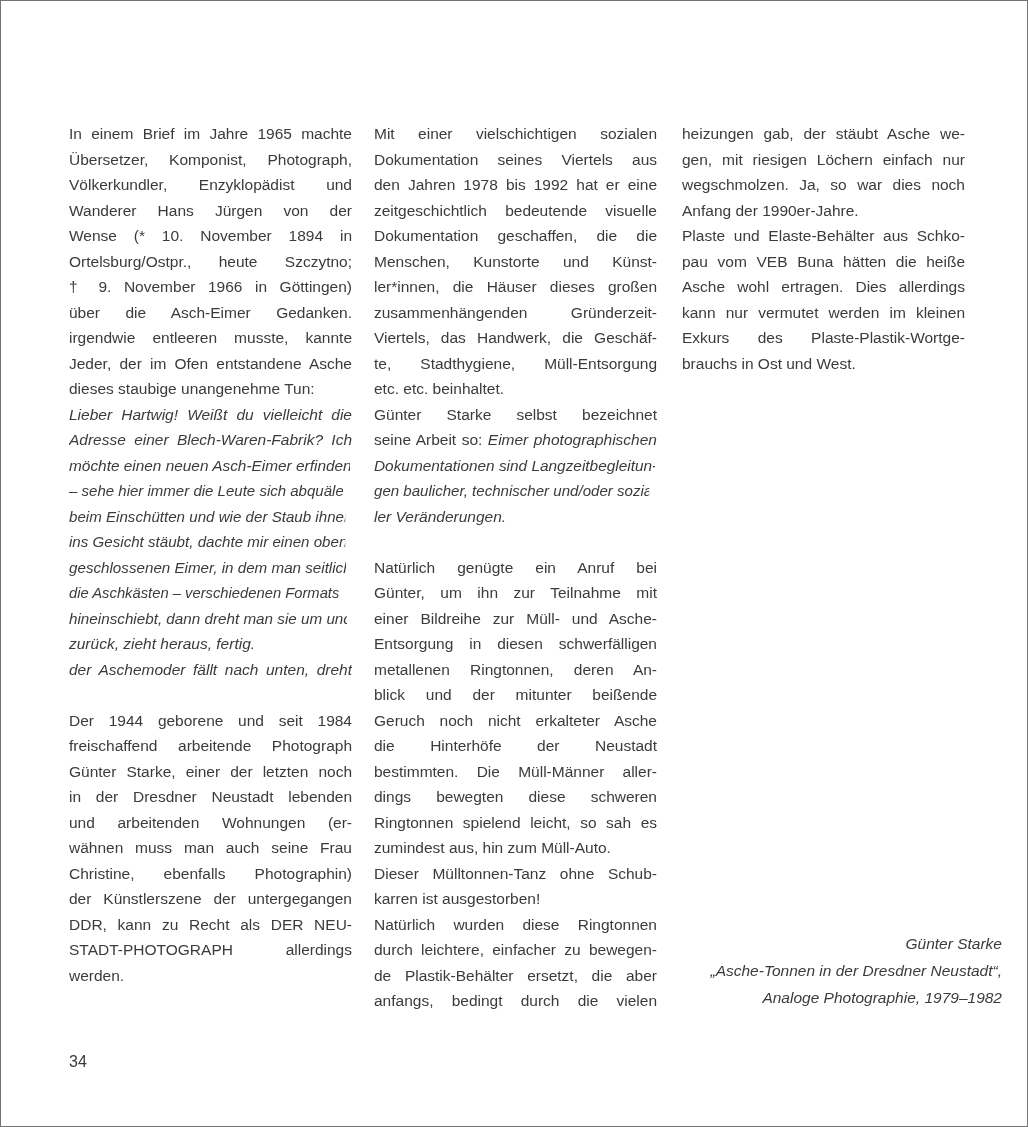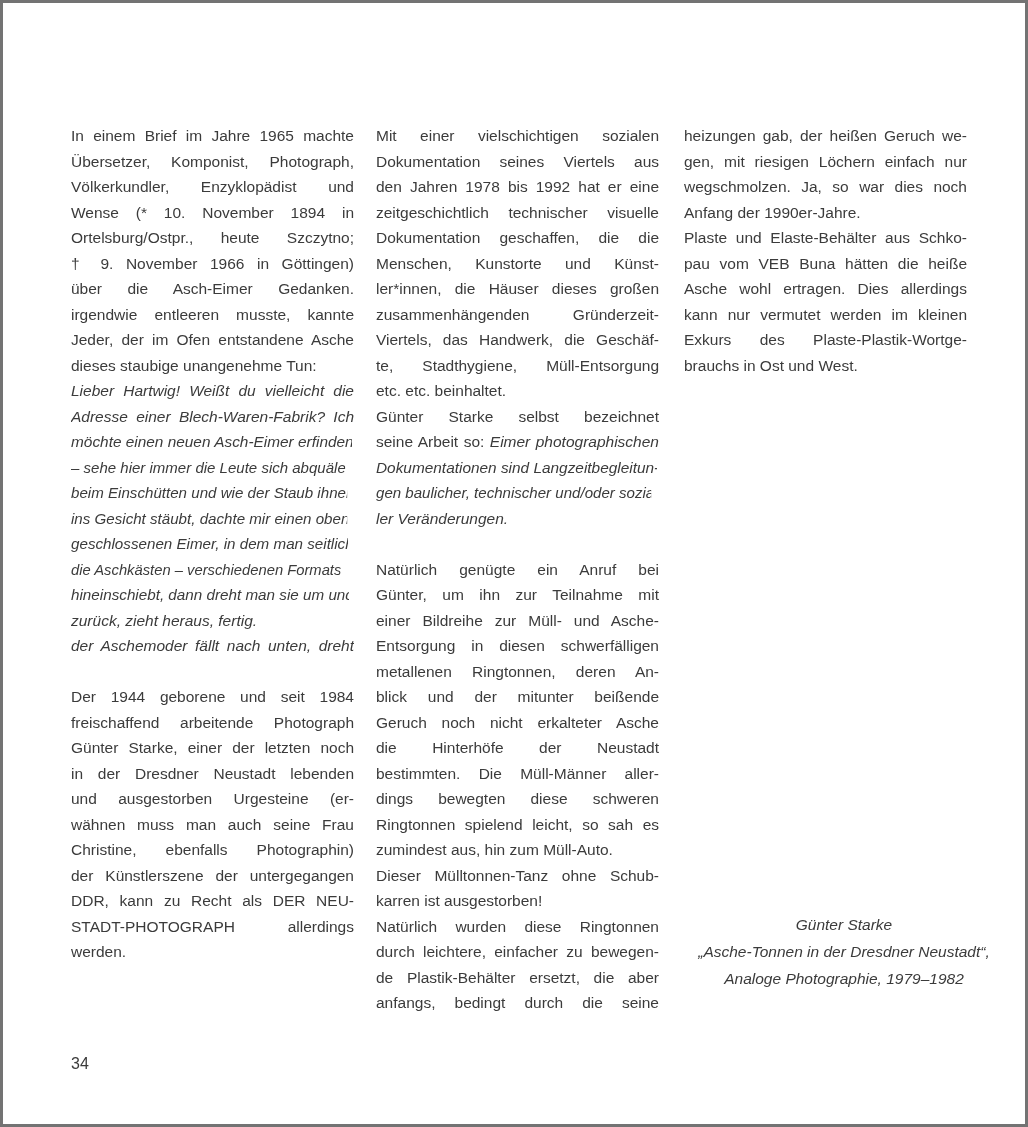--- a/index.html
+++ b/index.html
@@ -1,21 +1,21 @@
 <!DOCTYPE html>
 <html><head>
 <meta charset="utf-8">
 <style>
   html,body{margin:0;padding:0;background:#ffffff;}
   .page{
     position:relative;
     width:1028px;height:1127px;
     box-sizing:border-box;
     background:#ffffff;
-    border:3px solid #737373;
+    border:1px solid #737373;
     font-family:"Liberation Sans", sans-serif;
     color:#3b3b3b;
     overflow:hidden;
   }
   .col{
     position:absolute;
     top:120px;
     width:283px;
     font-size:15.5px;
     line-height:25.5px;
@@ -29,44 +29,45 @@
     text-align:justify;
     text-align-last:justify;
   }
   .ln.nj{
     text-align:left;
     text-align-last:left;
   }
   .it{font-style:italic;}
   .caption{
     position:absolute;
-    left:681px;top:908px;
+    left:681px;top:929px;
     width:320px;
     font-size:15.5px;
     line-height:27px;
     font-style:italic;
-    text-align:center;
+    text-align:right;
   }
   .caption .cap-ln{white-space:nowrap;}
   .pagenum{
     position:absolute;
     left:68px;top:1051px;
     font-size:16px;
     line-height:20px;
     text-align:right;
   }
 </style>
 </head>
 <body>
 
 <div class="page">
   <div class="col col-1">
       <div class="ln"><span>In einem Brief im Jahre 1965 machte</span></div>
       <div class="ln"><span>Übersetzer, Komponist, Photograph,</span></div>
       <div class="ln"><span>Völkerkundler, Enzyklopädist und</span></div>
+      <div class="ln"><span>Wanderer Hans Jürgen von der</span></div>
       <div class="ln"><span>Wense (* 10. November 1894 in</span></div>
       <div class="ln"><span>Ortelsburg/Ostpr., heute Szczytno;</span></div>
       <div class="ln"><span>† 9. November 1966 in Göttingen)</span></div>
       <div class="ln"><span>über die Asch-Eimer Gedanken.</span></div>
       <div class="ln"><span>irgendwie entleeren musste, kannte</span></div>
       <div class="ln"><span>Jeder, der im Ofen entstandene Asche</span></div>
       <div class="ln nj"><span>dieses staubige unangenehme Tun:</span></div>
       <div class="ln"><span class="it">Lieber Hartwig! Weißt du vielleicht die</span></div>
       <div class="ln"><span class="it">Adresse einer Blech-Waren-Fabrik? Ich</span></div>
       <div class="ln" style="text-align-last: left; transform-origin: 0px 50%; white-space: nowrap; transform: scaleX(0.992982);"><span class="it">möchte einen neuen Asch-Eimer erfinden</span></div>
@@ -76,33 +77,33 @@
       <div class="ln" style="text-align-last: left; transform-origin: 0px 50%; white-space: nowrap; transform: scaleX(0.979239);"><span class="it">geschlossenen Eimer, in dem man seitlich</span></div>
       <div class="ln" style="text-align-last: left; transform-origin: 0px 50%; white-space: nowrap; transform: scaleX(0.952862);"><span class="it">die Aschkästen – verschiedenen Formats –</span></div>
       <div class="ln" style="text-align-last: left; transform-origin: 0px 50%; white-space: nowrap; transform: scaleX(0.982639);"><span class="it">hineinschiebt, dann dreht man sie um und</span></div>
       <div class="ln nj"><span class="it">zurück, zieht heraus, fertig.</span></div>
       <div class="ln"><span class="it">der Aschemoder fällt nach unten, dreht</span></div>
       <div class="ln nj"></div>
       <div class="ln"><span>Der 1944 geborene und seit 1984</span></div>
       <div class="ln"><span>freischaffend arbeitende Photograph</span></div>
       <div class="ln"><span>Günter Starke, einer der letzten noch</span></div>
       <div class="ln"><span>in der Dresdner Neustadt lebenden</span></div>
-      <div class="ln"><span>und ausgestorben Urgesteine (er-</span></div>
+      <div class="ln"><span>und arbeitenden Wohnungen (er-</span></div>
       <div class="ln"><span>wähnen muss man auch seine Frau</span></div>
       <div class="ln"><span>Christine, ebenfalls Photographin)</span></div>
       <div class="ln"><span>der Künstlerszene der untergegangen</span></div>
       <div class="ln"><span>DDR, kann zu Recht als DER NEU-</span></div>
       <div class="ln"><span>STADT-PHOTOGRAPH allerdings</span></div>
       <div class="ln nj"><span>werden.</span></div>
     </div>
   <div class="col col-2">
       <div class="ln"><span>Mit einer vielschichtigen sozialen</span></div>
       <div class="ln"><span>Dokumentation seines Viertels aus</span></div>
       <div class="ln"><span>den Jahren 1978 bis 1992 hat er eine</span></div>
-      <div class="ln"><span>zeitgeschichtlich technischer visuelle</span></div>
+      <div class="ln"><span>zeitgeschichtlich bedeutende visuelle</span></div>
       <div class="ln"><span>Dokumentation geschaffen, die die</span></div>
       <div class="ln"><span>Menschen, Kunstorte und Künst-</span></div>
       <div class="ln"><span>ler*innen, die Häuser dieses großen</span></div>
       <div class="ln"><span>zusammenhängenden Gründerzeit-</span></div>
       <div class="ln"><span>Viertels, das Handwerk, die Geschäf-</span></div>
       <div class="ln"><span>te, Stadthygiene, Müll-Entsorgung</span></div>
       <div class="ln nj"><span>etc. etc. beinhaltet.</span></div>
       <div class="ln"><span>Günter Starke selbst bezeichnet</span></div>
       <div class="ln"><span>seine Arbeit so: </span><span class="it">Eimer photographischen</span></div>
       <div class="ln" style="text-align-last: left; transform-origin: 0px 50%; white-space: nowrap; transform: scaleX(0.992982);"><span class="it">Dokumentationen sind Langzeitbegleitun-</span></div>
@@ -119,24 +120,24 @@
       <div class="ln"><span>die Hinterhöfe der Neustadt</span></div>
       <div class="ln"><span>bestimmten. Die Müll-Männer aller-</span></div>
       <div class="ln"><span>dings bewegten diese schweren</span></div>
       <div class="ln"><span>Ringtonnen spielend leicht, so sah es</span></div>
       <div class="ln nj"><span>zumindest aus, hin zum Müll-Auto.</span></div>
       <div class="ln"><span>Dieser Mülltonnen-Tanz ohne Schub-</span></div>
       <div class="ln nj"><span>karren ist ausgestorben!</span></div>
       <div class="ln"><span>Natürlich wurden diese Ringtonnen</span></div>
       <div class="ln"><span>durch leichtere, einfacher zu bewegen-</span></div>
       <div class="ln"><span>de Plastik-Behälter ersetzt, die aber</span></div>
-      <div class="ln"><span>anfangs, bedingt durch die seine</span></div>
+      <div class="ln"><span>anfangs, bedingt durch die vielen</span></div>
     </div>
   <div class="col col-3">
-      <div class="ln"><span>heizungen gab, der heißen Geruch we-</span></div>
+      <div class="ln"><span>heizungen gab, der stäubt Asche we-</span></div>
       <div class="ln"><span>gen, mit riesigen Löchern einfach nur</span></div>
       <div class="ln"><span>wegschmolzen. Ja, so war dies noch</span></div>
       <div class="ln nj"><span>Anfang der 1990er-Jahre.</span></div>
       <div class="ln"><span>Plaste und Elaste-Behälter aus Schko-</span></div>
       <div class="ln"><span>pau vom VEB Buna hätten die heiße</span></div>
       <div class="ln"><span>Asche wohl ertragen. Dies allerdings</span></div>
       <div class="ln"><span>kann nur vermutet werden im kleinen</span></div>
       <div class="ln"><span>Exkurs des Plaste-Plastik-Wortge-</span></div>
       <div class="ln nj"><span>brauchs in Ost und West.</span></div>
     </div>

